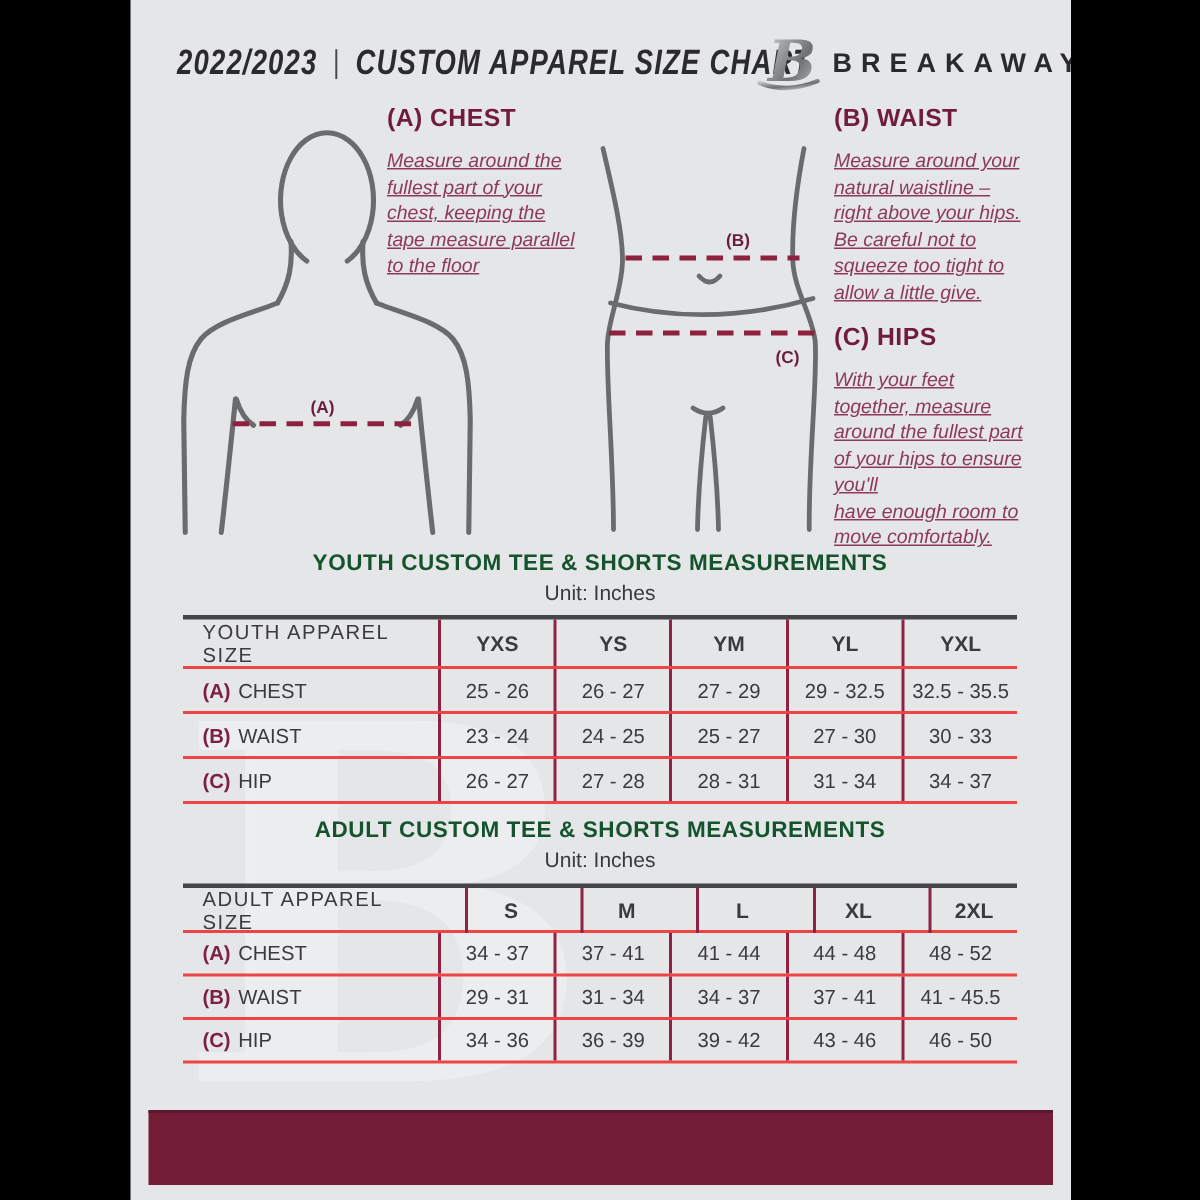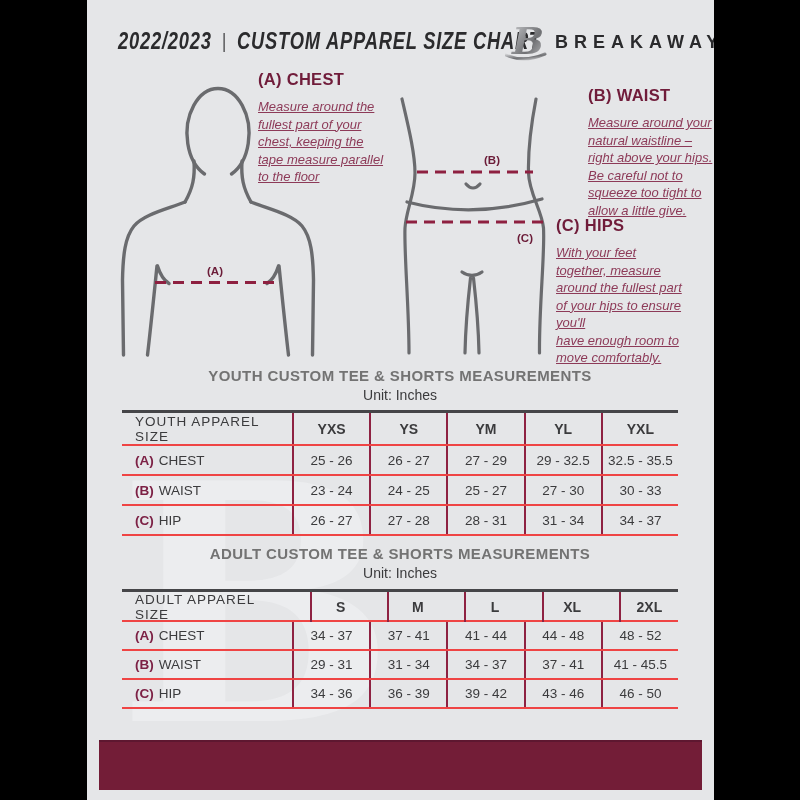--- a/index.html
+++ b/index.html
@@ -26,32 +26,32 @@
   .brand{
     position:absolute;left:468px;top:32px;z-index:2;
     font-weight:bold;font-size:18px;letter-spacing:6px;color:#2a2a2c;white-space:nowrap;
   }
   
   .fig{position:absolute;z-index:2;}
   .fig-left{left:23px;top:85px;width:210px;height:275px;}
   .fig-right{left:308px;top:95px;width:160px;height:265px;}
   .instr{position:absolute;z-index:2;}
   .instr-chest{left:171px;top:70px;width:172px;}
-  .instr-waist{left:469px;top:86px;width:156px;margin-left:32px;}
+  .instr-waist{left:469px;top:70px;width:156px;}
   .instr-hips{left:469px;top:216px;width:160px;}
   .instr-heading{
     font-weight:bold;font-size:16.5px;letter-spacing:0.3px;color:#701c3a;margin:0 0 9px 0;
   }
   .instr-body{
     font-style:italic;font-size:13px;line-height:1.35;color:#8d3a58;white-space:pre-line;margin:0;text-decoration:underline;
   }
   
   .sec-title{
     position:absolute;left:35px;width:556px;text-align:center;z-index:2;
-    font-weight:bold;font-size:15px;letter-spacing:0.4px;color:#737373;
+    font-weight:bold;font-size:15px;letter-spacing:0.4px;color:#14532d;
   }
   .sec-unit{
     position:absolute;left:35px;width:556px;text-align:center;z-index:2;
     font-size:14px;color:#3a3a3c;
   }
   .youth-title{top:367px;} .youth-unit{top:387px;}
   .adult-title{top:545px;} .adult-unit{top:565px;}
   
   .tbl{
     position:absolute;left:35px;width:556px;z-index:2;box-sizing:border-box;

